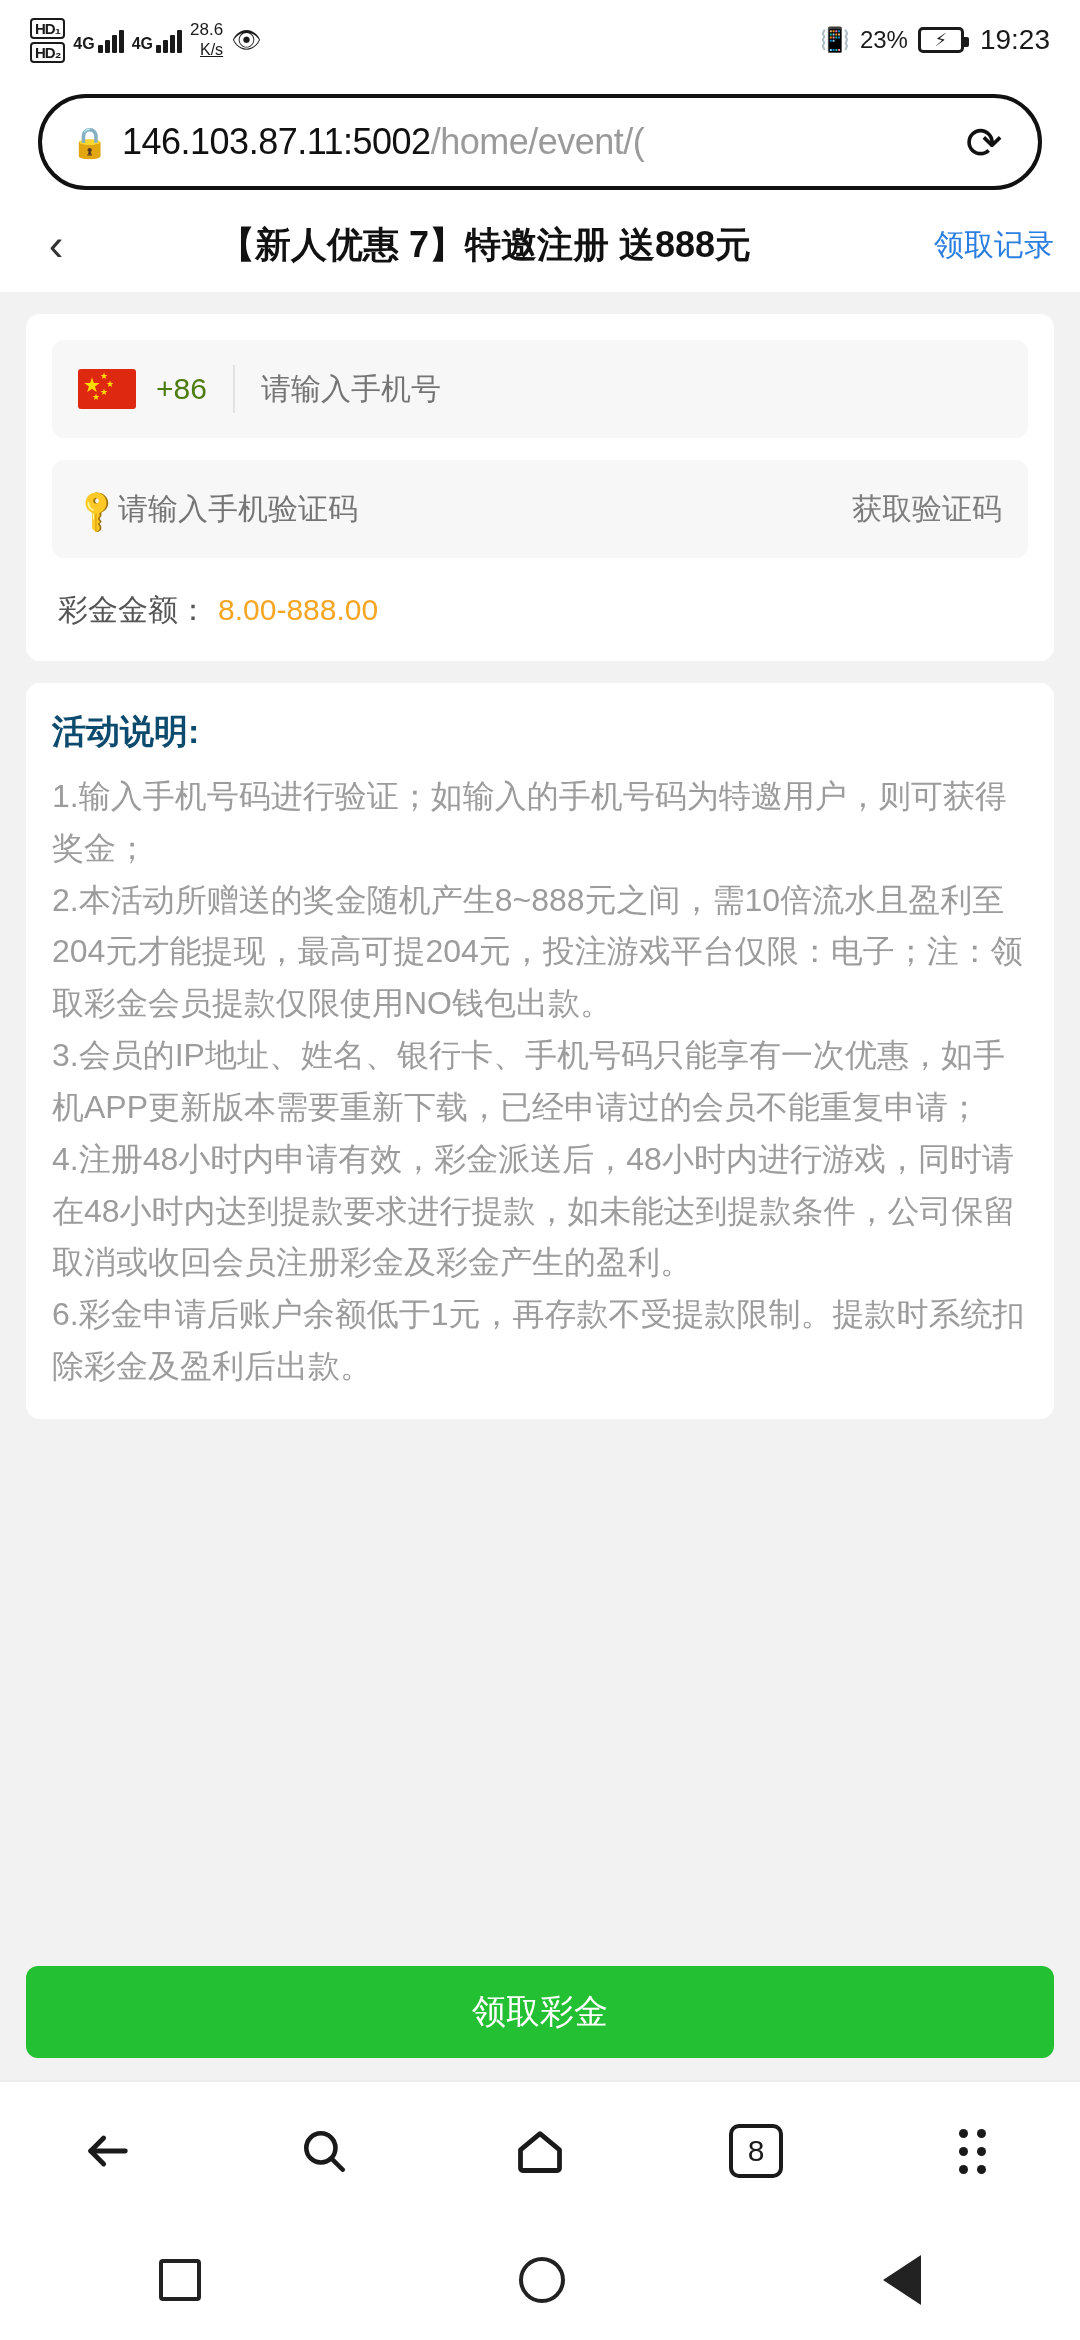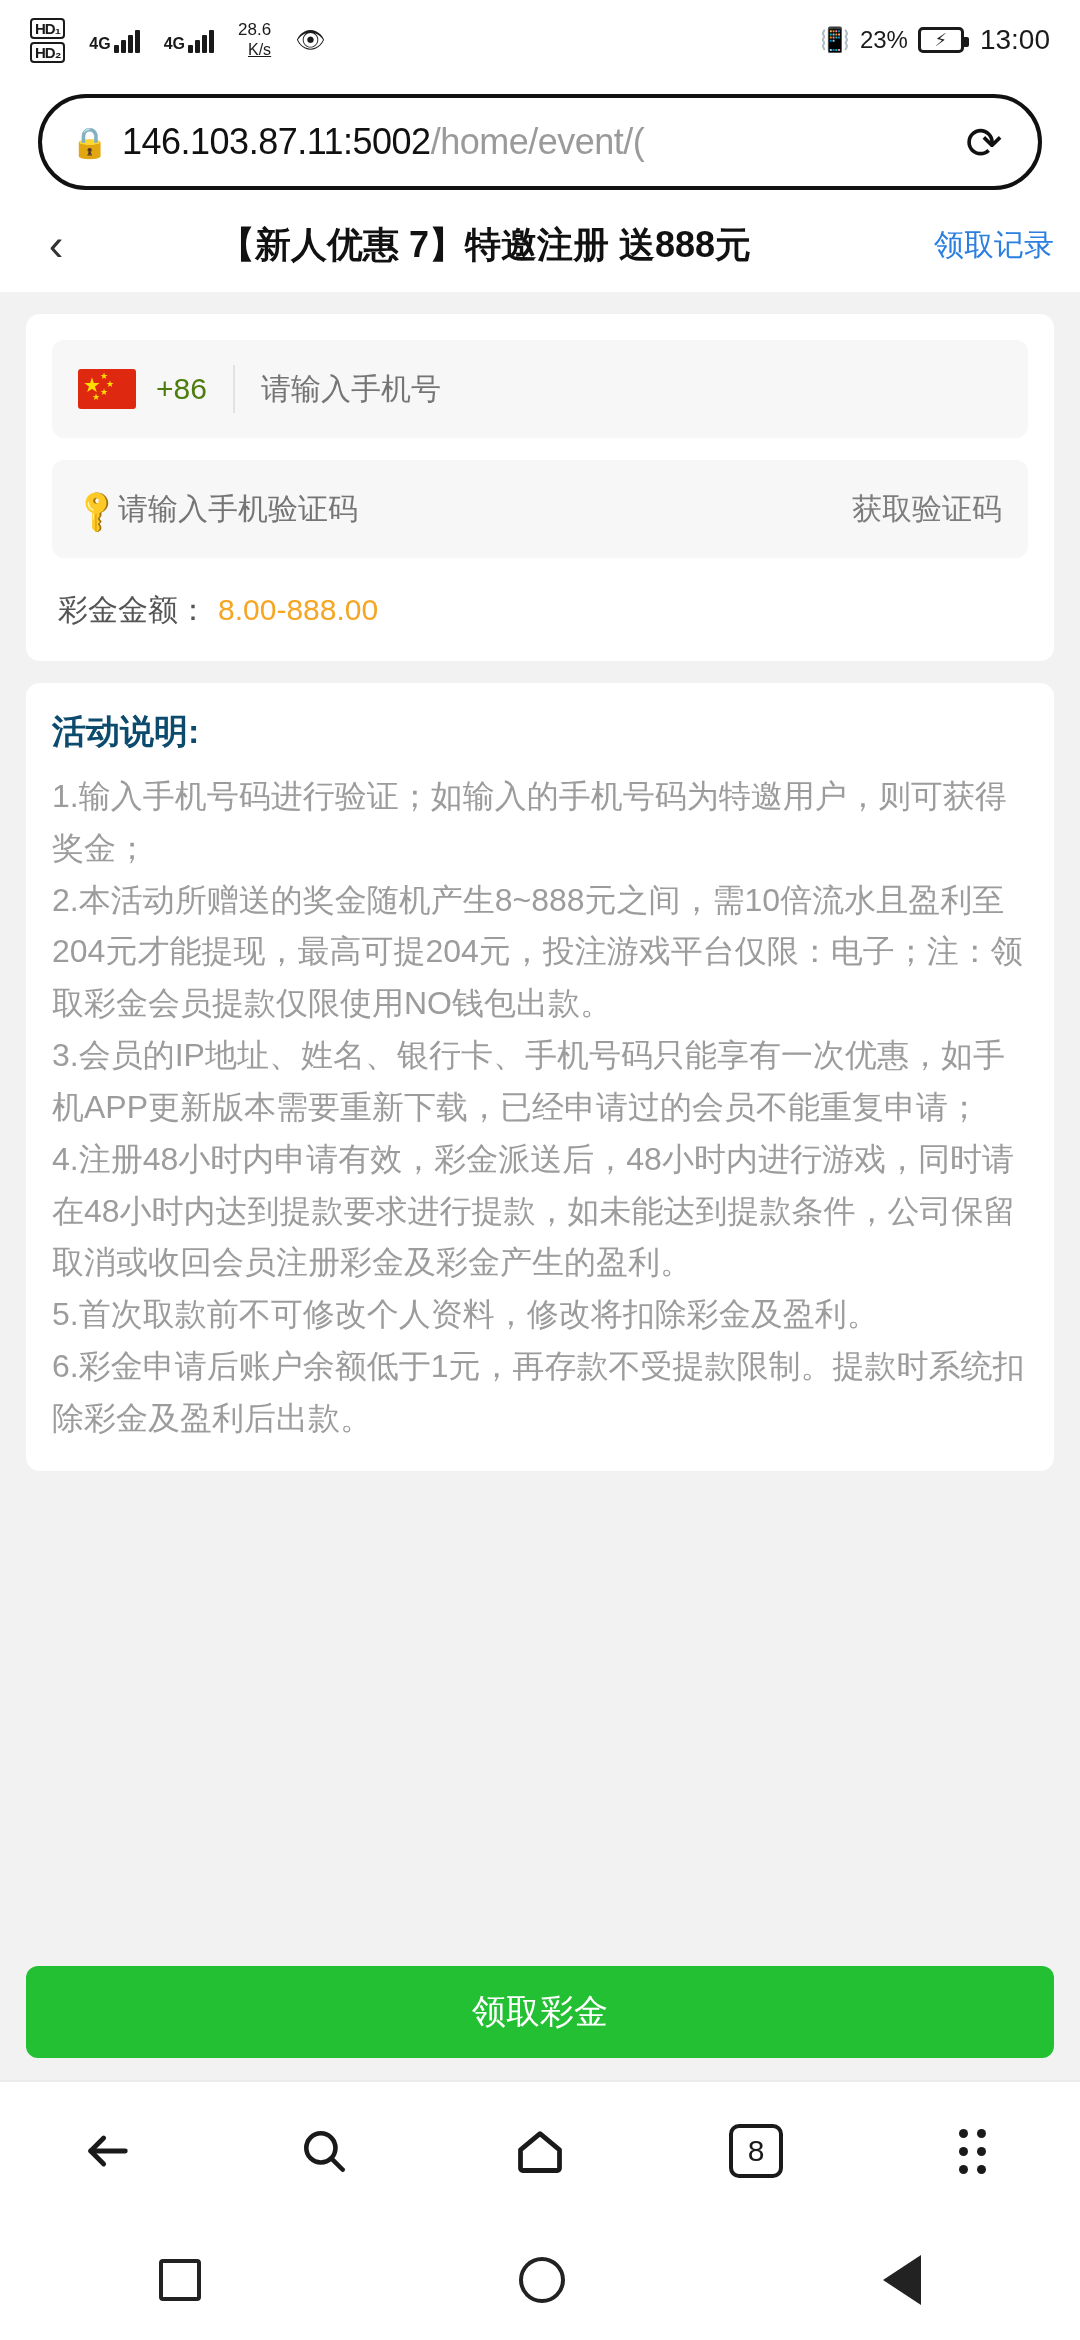--- a/index.html
+++ b/index.html
@@ -17,21 +17,21 @@
   }
 
   
   .statusbar {
     height: 80px;
     background: #ffffff;
     display: flex; align-items: center;
     padding: 0 30px;
     flex: 0 0 auto;
   }
-  .sb-left { display: flex; align-items: center; gap: 24px; }
+  .sb-left { display: flex; align-items: center; gap: 8px; }
   .sb-right { margin-left: auto; display: flex; align-items: center; gap: 10px; }
   .hd-stack { display: flex; flex-direction: column; gap: 3px; }
   .hd-box {
     font-size: 15px; font-weight: bold; color: #1a1a1a;
     border: 2px solid #1a1a1a; border-radius: 4px;
     padding: 0 3px; line-height: 17px; letter-spacing: -1px;
   }
   .net-grp { display: flex; align-items: flex-end; gap: 3px; }
   .lbl4g { font-size: 16px; color: #1a1a1a; font-weight: 600; }
   .bars { display: flex; align-items: flex-end; gap: 2px; height: 26px; }
@@ -193,21 +193,21 @@
         <small>K/s</small>
       </div>
       <span class="eye">👁</span>
     </div>
     <div class="sb-right">
       <span class="vib">📳</span>
       <span class="battpct">23%</span>
       <span class="battery">
           <span>⚡</span>
         </span>
-      <span class="clock">13:00</span>
+      <span class="clock">19:23</span>
     </div>
   </div>
 
   <div class="urlbar-wrap">
     <div class="urlbar">
       <span class="lock-ic">🔒</span>
       <span class="urltext">
         <span class="host">146.103.87.11:5002</span><span class="path">/home/event/(</span>
       </span>
       <span class="reload">⟳</span>
@@ -247,21 +247,20 @@
       </div>
     </div>
 
     <div class="card">
       <div class="rules-title">活动说明:</div>
       <div class="rules">
         <p>1.输入手机号码进行验证；如输入的手机号码为特邀用户，则可获得奖金；</p>
         <p>2.本活动所赠送的奖金随机产生8~888元之间，需10倍流水且盈利至204元才能提现，最高可提204元，投注游戏平台仅限：电子；注：领取彩金会员提款仅限使用NO钱包出款。</p>
         <p>3.会员的IP地址、姓名、银行卡、手机号码只能享有一次优惠，如手机APP更新版本需要重新下载，已经申请过的会员不能重复申请；</p>
         <p>4.注册48小时内申请有效，彩金派送后，48小时内进行游戏，同时请在48小时内达到提款要求进行提款，如未能达到提款条件，公司保留取消或收回会员注册彩金及彩金产生的盈利。</p>
-        <p>5.首次取款前不可修改个人资料，修改将扣除彩金及盈利。</p>
         <p>6.彩金申请后账户余额低于1元，再存款不受提款限制。提款时系统扣除彩金及盈利后出款。</p>
       </div>
     </div>
 
     <div class="fade"></div>
   </div>
 
   <div class="cta-wrap">
     <div class="cta">领取彩金</div>
   </div>

